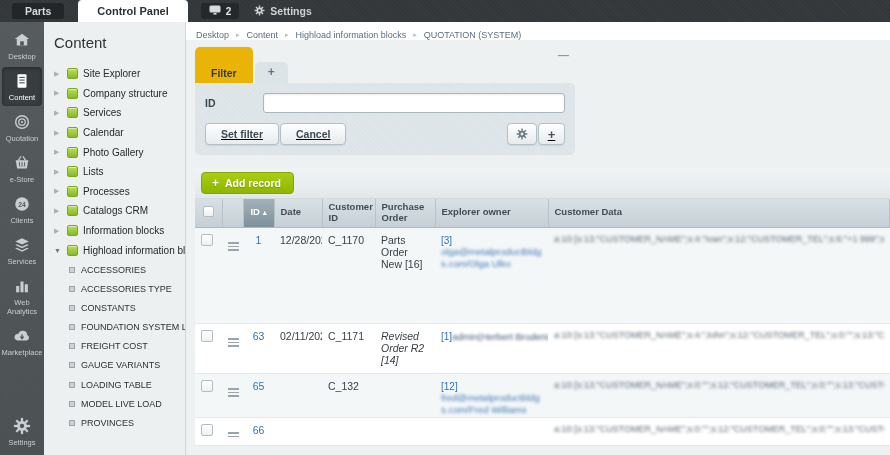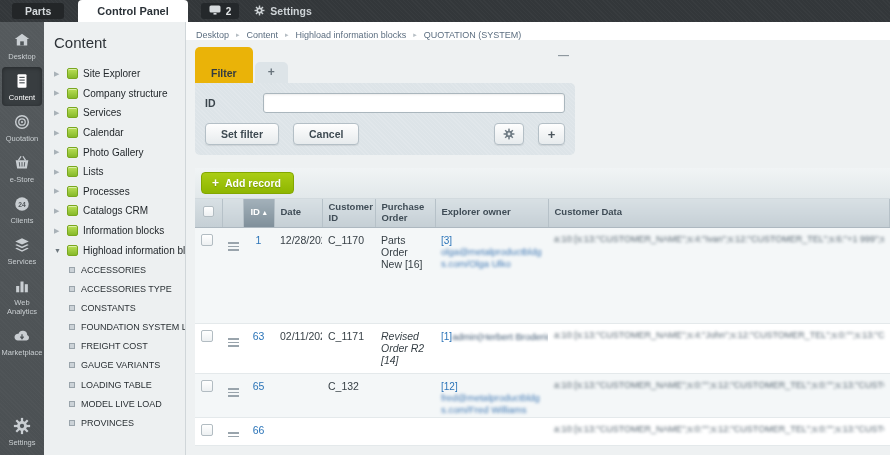--- a/index.html
+++ b/index.html
@@ -64,21 +64,21 @@
     font-size:10.5px;font-weight:bold;color:#333b41;cursor:pointer;}
   .filter-addtab{background:#dde4e8;border-radius:5px 5px 0 0;padding:3px 13px 4px;margin-left:2px;
     font-size:12px;font-weight:bold;color:#69747c;cursor:pointer;}
   .filter-min{position:absolute;right:6px;top:2px;color:#8b969d;font-weight:bold;font-size:11px;cursor:pointer;}
   .filter-body{background:#dde4e8;border-radius:0 5px 5px 5px;padding:10px 10px 10px;
     background-image:repeating-linear-gradient(45deg,rgba(255,255,255,.12) 0 1px,transparent 1px 3px);}
   .f-row1{display:flex;align-items:center;margin-bottom:10px;}
   .f-label{width:58px;font-size:10.5px;font-weight:bold;color:#3a444b;}
   .f-input{flex:1;height:20px;border:1px solid #aab6bd;border-radius:3px;background:#fff;
     box-shadow:inset 0 1px 2px rgba(0,0,0,.08);font-size:11px;padding:0 5px;outline:none;}
-  .f-row2{display:flex;align-items:center;gap:14px;}
+  .f-row2{display:flex;align-items:center;gap:1px;text-decoration:underline;}
   .btn{background:linear-gradient(#fefefe,#e7ebed);border:1px solid #b4bfc6;border-radius:4px;
     padding:4px 15px;font-size:10.5px;font-weight:bold;color:#3e4a52;
     box-shadow:0 1px 1px rgba(0,0,0,.08);cursor:pointer;font-family:inherit;}
   .icon-btn{padding:2px 8px 1px;margin-left:0;min-width:27px;height:22px;display:inline-flex;
     align-items:center;justify-content:center;}
   .icon-btn.first{margin-left:auto;}
   .plus-glyph{font-size:13px;font-weight:bold;color:#4a545c;line-height:1;}
 
   
   .grid-toolbar{margin-top:13px;background:linear-gradient(#f1f4f5,#e2e8ea);

